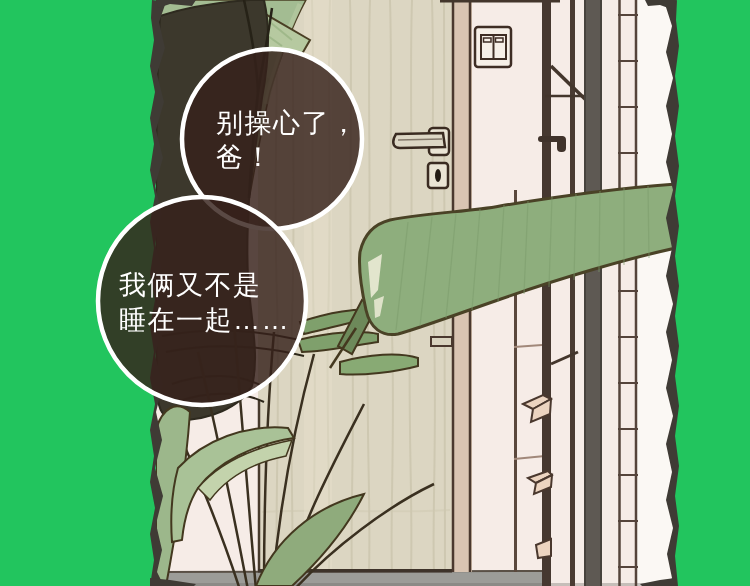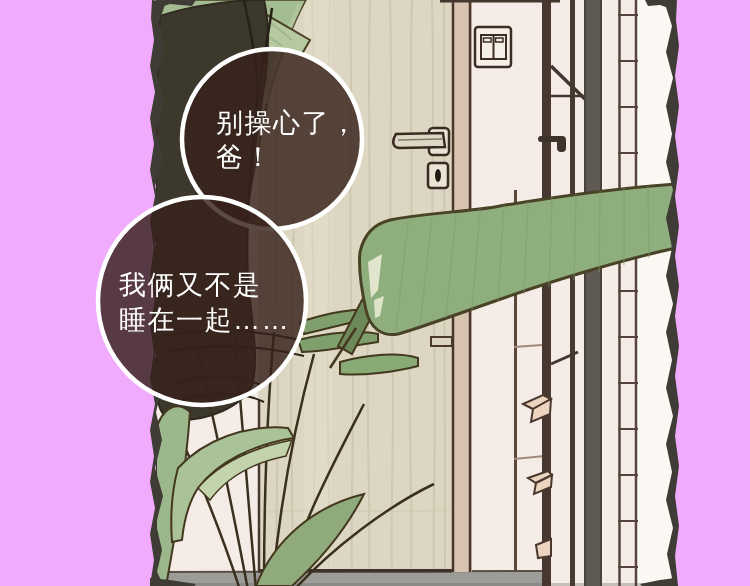--- a/index.html
+++ b/index.html
@@ -1,16 +1,16 @@
 <!DOCTYPE html>
 <html><head>
 <meta charset="utf-8">
 <style>
   html,body{margin:0;padding:0;background:#ffffff;}
-  .stage{position:relative;width:750px;height:586px;background:#f0abfc;overflow:hidden;
+  .stage{position:relative;width:750px;height:586px;background:#22c55e;overflow:hidden;
          font-family:"Liberation Sans", sans-serif;}
   svg{display:block;}
   .bubble-text{fill:#ffffff;font-family:"Liberation Sans", sans-serif;
                font-size:27px;letter-spacing:1.5px;font-weight:500;}
 </style>
 </head>
 <body>
 
 <div class="stage">
 <svg width="750" height="586" viewBox="0 0 750 586">

